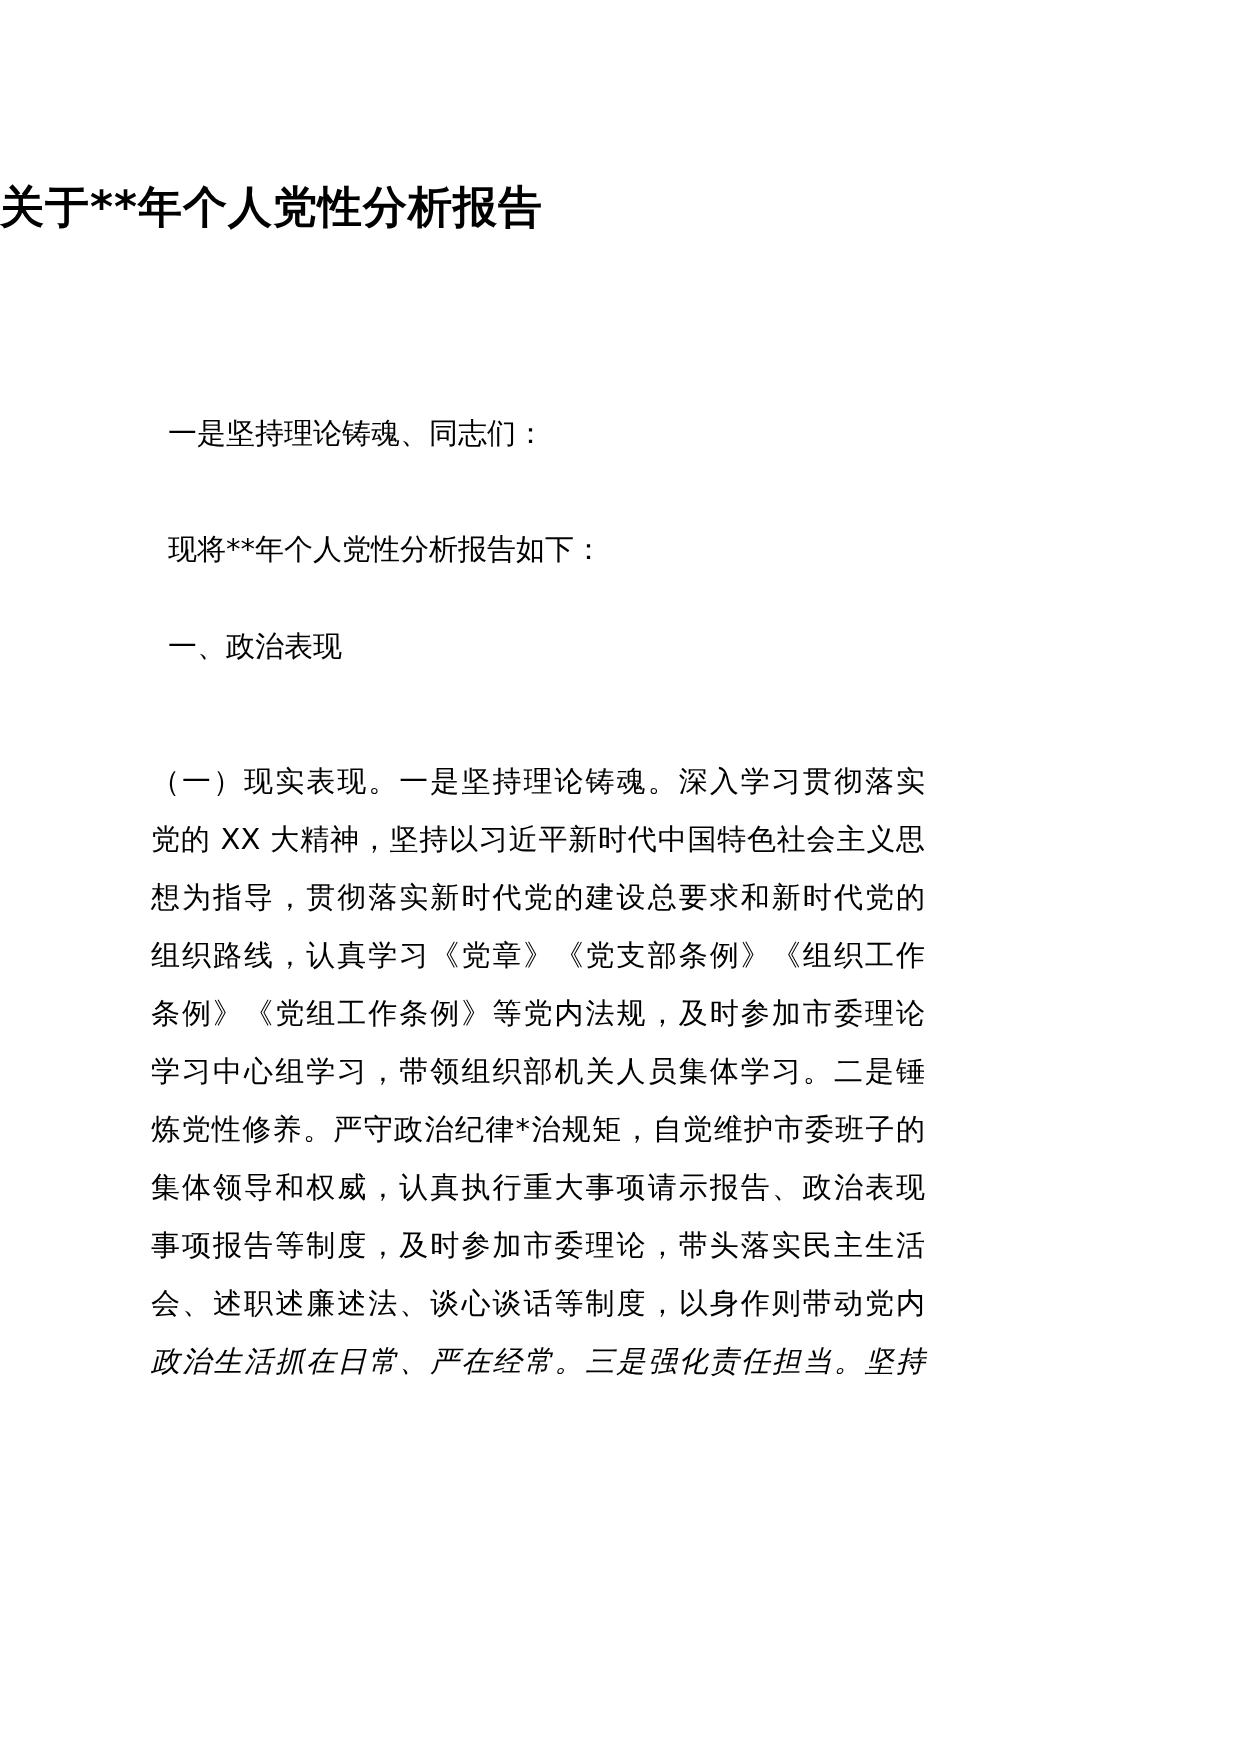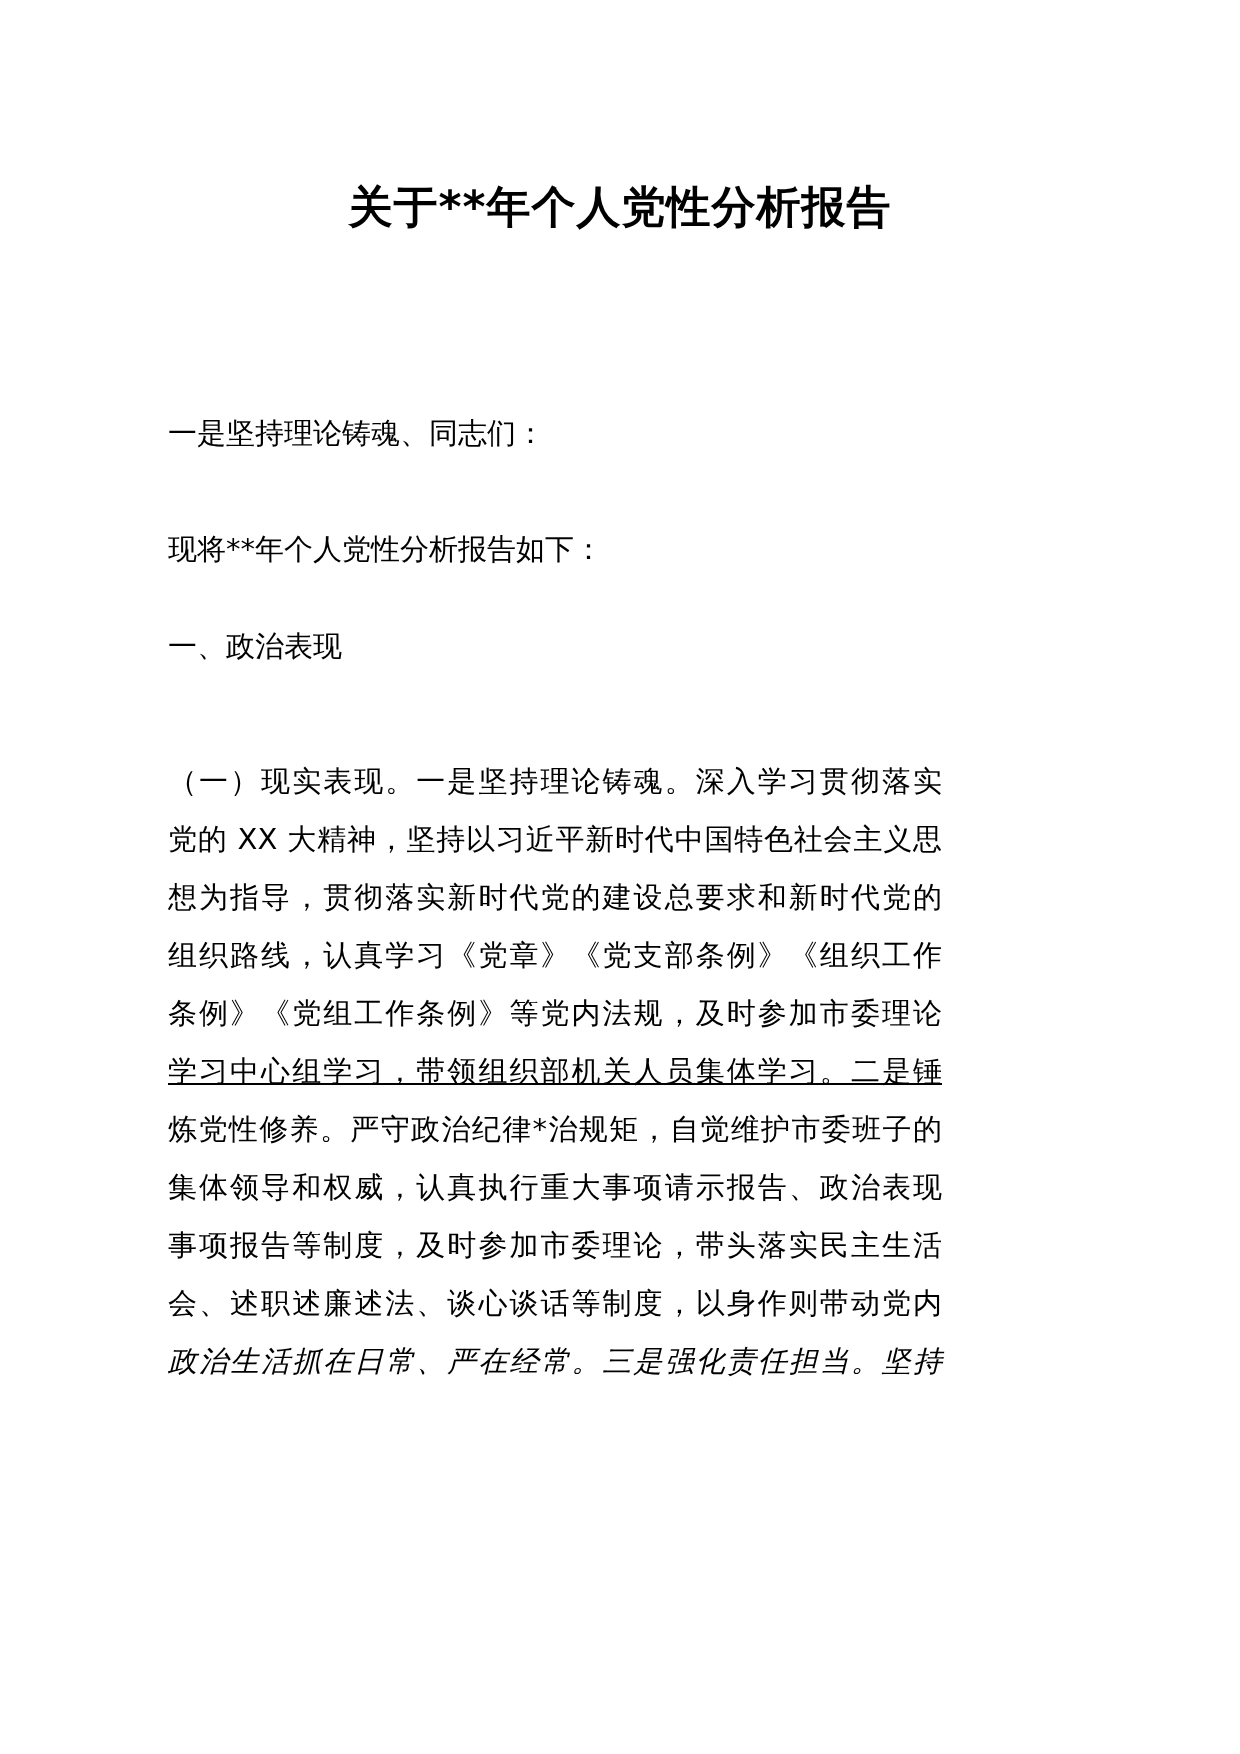--- a/index.html
+++ b/index.html
@@ -1,34 +1,34 @@
 <!DOCTYPE html>
 <html><head>
 <meta charset="utf-8">
 <style>
   html, body { margin: 0; padding: 0; background: #ffffff; }
   body { width: 1240px; height: 1754px; position: relative; overflow: hidden; font-family: "DejaVu Sans", sans-serif; color: #000; }
-  .title { position: absolute; top: 178px; left: 0; width: 1240px; text-align: center; font-size: 44px; font-weight: bold; letter-spacing: 1px; }
+  .title { position: absolute; top: 178px; left: 0; width: 1240px; font-size: 44px; font-weight: bold; letter-spacing: 1px; }
   .p { position: absolute; left: 168px; font-size: 29px; white-space: nowrap; }
-  .body-line { position: absolute; left: 168px; width: 774px; font-size: 29px; white-space: nowrap; text-align: justify; text-align-last: justify; }
+  .body-line { position: absolute; left: 151px; width: 774px; font-size: 29px; white-space: nowrap; text-align: justify; text-align-last: justify; }
 </style>
 </head>
 <body>
 
 <div class="title">关于**年个人党性分析报告</div>
 
 <div class="p" style="top:414px;">一是坚持理论铸魂、同志们：</div>
 <div class="p" style="top:530px;">现将**年个人党性分析报告如下：</div>
 <div class="p" style="top:627px;">一、政治表现</div>
 
 <div>
   <div class="body-line" style="top:762px;">（一）现实表现。一是坚持理论铸魂。深入学习贯彻落实</div>
   <div class="body-line" style="top:820px;">党的 XX 大精神，坚持以习近平新时代中国特色社会主义思</div>
   <div class="body-line" style="top:878px;font-family:Liberation Mono, monospace;">想为指导，贯彻落实新时代党的建设总要求和新时代党的</div>
   <div class="body-line" style="top:936px;">组织路线，认真学习《党章》《党支部条例》《组织工作</div>
   <div class="body-line" style="top:994px;">条例》《党组工作条例》等党内法规，及时参加市委理论</div>
-  <div class="body-line" style="top:1052px;text-decoration:underline;">学习中心组学习，带领组织部机关人员集体学习。二是锤</div>
+  <div class="body-line" style="top:1052px;">学习中心组学习，带领组织部机关人员集体学习。二是锤</div>
   <div class="body-line" style="top:1110px;">炼党性修养。严守政治纪律*治规矩，自觉维护市委班子的</div>
   <div class="body-line" style="top:1168px;">集体领导和权威，认真执行重大事项请示报告、政治表现</div>
   <div class="body-line" style="top:1226px;">事项报告等制度，及时参加市委理论，带头落实民主生活</div>
   <div class="body-line" style="top:1284px;">会、述职述廉述法、谈心谈话等制度，以身作则带动党内</div>
   <div class="body-line" style="top:1342px;font-style:italic;">政治生活抓在日常、严在经常。三是强化责任担当。坚持</div>
 </div>
 
 </body></html>

